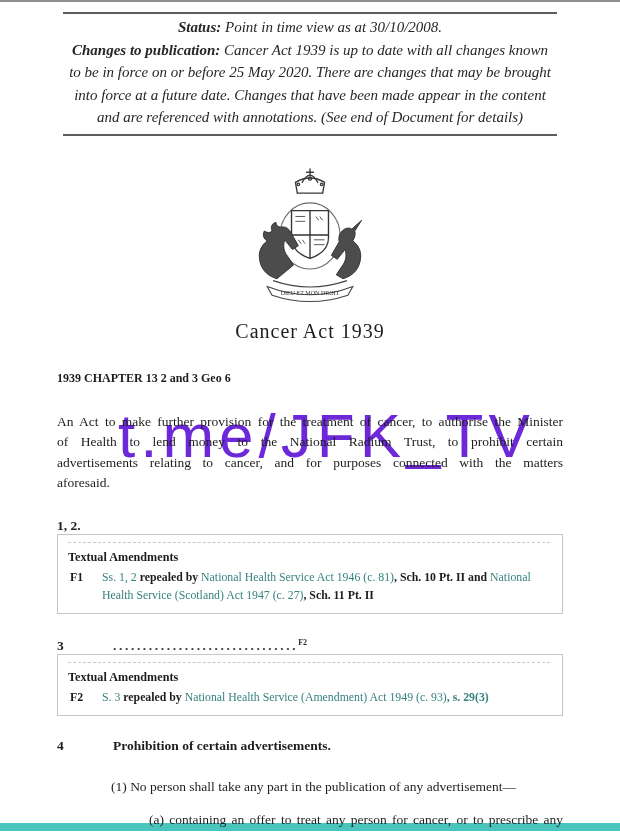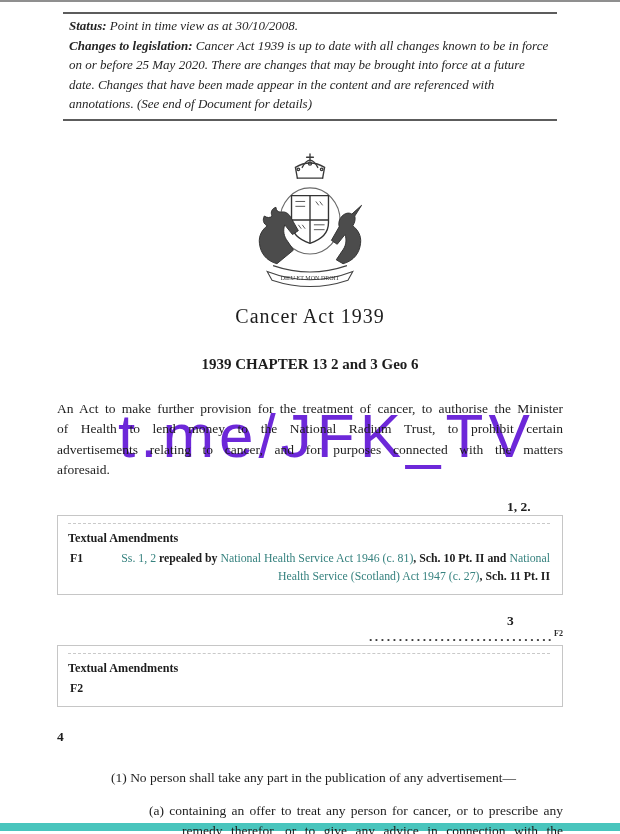--- a/index.html
+++ b/index.html
@@ -11,64 +11,64 @@
   .bottom-bar{position:absolute;bottom:3px;left:0;right:0;height:8px;background:#49c5bd;}
   .watermark{
     position:absolute;top:400px;left:118px;z-index:0;
     font-family:"Liberation Sans", sans-serif;font-size:62px;letter-spacing:5px;
     color:#6d28d9;white-space:nowrap;user-select:none;
   }
   .page{position:relative;z-index:1;padding:12px 57px 0 57px;}
 
   .status-box{
     border-top:2px solid #5c5c5c;border-bottom:2px solid #5c5c5c;
-    margin:0 6px;padding:2px 6px 5px 6px;
-    font-style:italic;font-size:13px;line-height:1.5;color:#262626;
+    margin:0 6px;padding:2px 6px 5px 6px;text-align:center;
+    font-style:italic;font-size:15px;line-height:1.5;color:#262626;
   }
   .status-box .lbl{font-weight:bold;}
 
   .arms-wrap{text-align:center;margin-top:26px;}
   .arms-wrap svg{display:inline-block;}
 
   .doc-title{text-align:center;font-size:20px;font-weight:400;margin:12px 0 0 0;letter-spacing:1px;}
-  .chapter{text-align:center;font-size:15px;font-weight:bold;margin-top:28px;}
+  .chapter{text-align:left;font-size:12px;font-weight:bold;margin-top:28px;}
 
   .preamble{margin:26px 0 12px 0;font-size:13.5px;line-height:1.52;text-align:justify;word-spacing:2.5px;}
   .enact-date{float:right;}
 
-  .sect{display:flex;align-items:flex-end;margin-top:18px;font-size:13.5px;flex-direction:column;}
+  .sect{display:flex;align-items:flex-end;margin-top:24px;font-size:13.5px;}
   .sect .num{font-weight:bold;width:56px;flex:none;}
   .dots{letter-spacing:2.6px;font-weight:bold;color:#3a3a3a;}
   sup.fn{font-size:8px;font-weight:bold;vertical-align:super;line-height:0;color:#2a2a2a;}
 
   .amend-box{border:1px solid #c6c6c6;padding:7px 12px 9px 10px;font-size:11.8px;background:transparent;}
   .amend-rule{border-top:1px dashed #c9c9c9;margin:0 0 7px 0;height:0;}
   .amend-heading{font-weight:bold;font-size:12.2px;}
   .amend-row{display:flex;margin-top:3px;line-height:1.55;}
   .amend-ref{font-weight:bold;width:32px;flex:none;padding-left:2px;}
-  .amend-text{text-align:right;}
+  .amend-text{text-align:left;}
   .lnk{color:#36827f;cursor:pointer;}
   .b{font-weight:bold;}
 
   .s4-head{display:flex;margin-top:22px;font-size:13.5px;font-weight:bold;}
   .s4-head .num{width:56px;flex:none;}
   .sub1{margin-top:23px;font-size:13.5px;line-height:1.45;padding-left:75px;text-indent:-21px;}
   .item-a{margin-top:2px;font-size:13.5px;line-height:1.45;padding-left:125px;text-indent:-33px;text-align:justify;word-spacing:1.5px;}
 </style>
 </head>
 <body>
 
 <div class="top-edge"></div>
 <div class="watermark">t.me/JFK_TV</div>
 
 <div class="page">
 
   <div class="status-box">
     <div><span class="lbl">Status:</span><span> Point in time view as at 30/10/2008.</span></div>
-    <div><span class="lbl">Changes to legislation:</span><span> Cancer Act 1939 is up to date with all changes known to be in force on or before 25 May 2020. There are changes that may be brought into force at a future date. Changes that have been made appear in the content and are referenced with annotations. (See end of Document for details)</span></div>
+    <div><span class="lbl">Changes to publication:</span><span> Cancer Act 1939 is up to date with all changes known to be in force on or before 25 May 2020. There are changes that may be brought into force at a future date. Changes that have been made appear in the content and are referenced with annotations. (See end of Document for details)</span></div>
   </div>
 
   <div class="arms-wrap">
     <svg width="196" height="142" viewBox="0 0 200 146">
       <g stroke="#3a3a3a" fill="none" stroke-width="1.4" stroke-linecap="round">
 
         <path d="M87 32 h26"></path>
         <path d="M87 32 l-2 -11 q15 -9 30 0 l-2 11"></path>
         <path d="M92 21 q8 -15 16 0"></path>
         <path d="M100 7 v7 M96.5 10.5 h7"></path>
@@ -117,25 +117,27 @@
   <div class="sect">
     <span class="num">3</span>
     <span><span class="dots">...............................</span><sup class="fn">F2</sup></span>
   </div>
 
   <div class="amend-box">
     <div class="amend-rule"></div>
     <div class="amend-heading">Textual Amendments</div>
     <div class="amend-row">
       <span class="amend-ref">F2</span>
+      <span class="amend-text"><span class="lnk">S. 3</span><span class="b"> repealed by </span><span class="lnk">National Health Service (Amendment) Act 1949 (c. 93)</span><span class="lnk b">, s. 29(3)</span></span>
     </div>
   </div>
 
   <div class="s4-head">
     <span class="num">4</span>
+    <span>Prohibition of certain advertisements.</span>
   </div>
 
   <p class="sub1"><span class="">(1)</span><span> No person shall take any part in the publication of any advertisement—</span></p>
 
   <p class="item-a"><span>(a)</span><span>  containing an offer to treat any person for cancer, or to prescribe any remedy therefor, or to give any advice in connection with the treatment thereof, or</span></p>
 
 </div>
 
 <div class="bottom-bar"></div>
 

